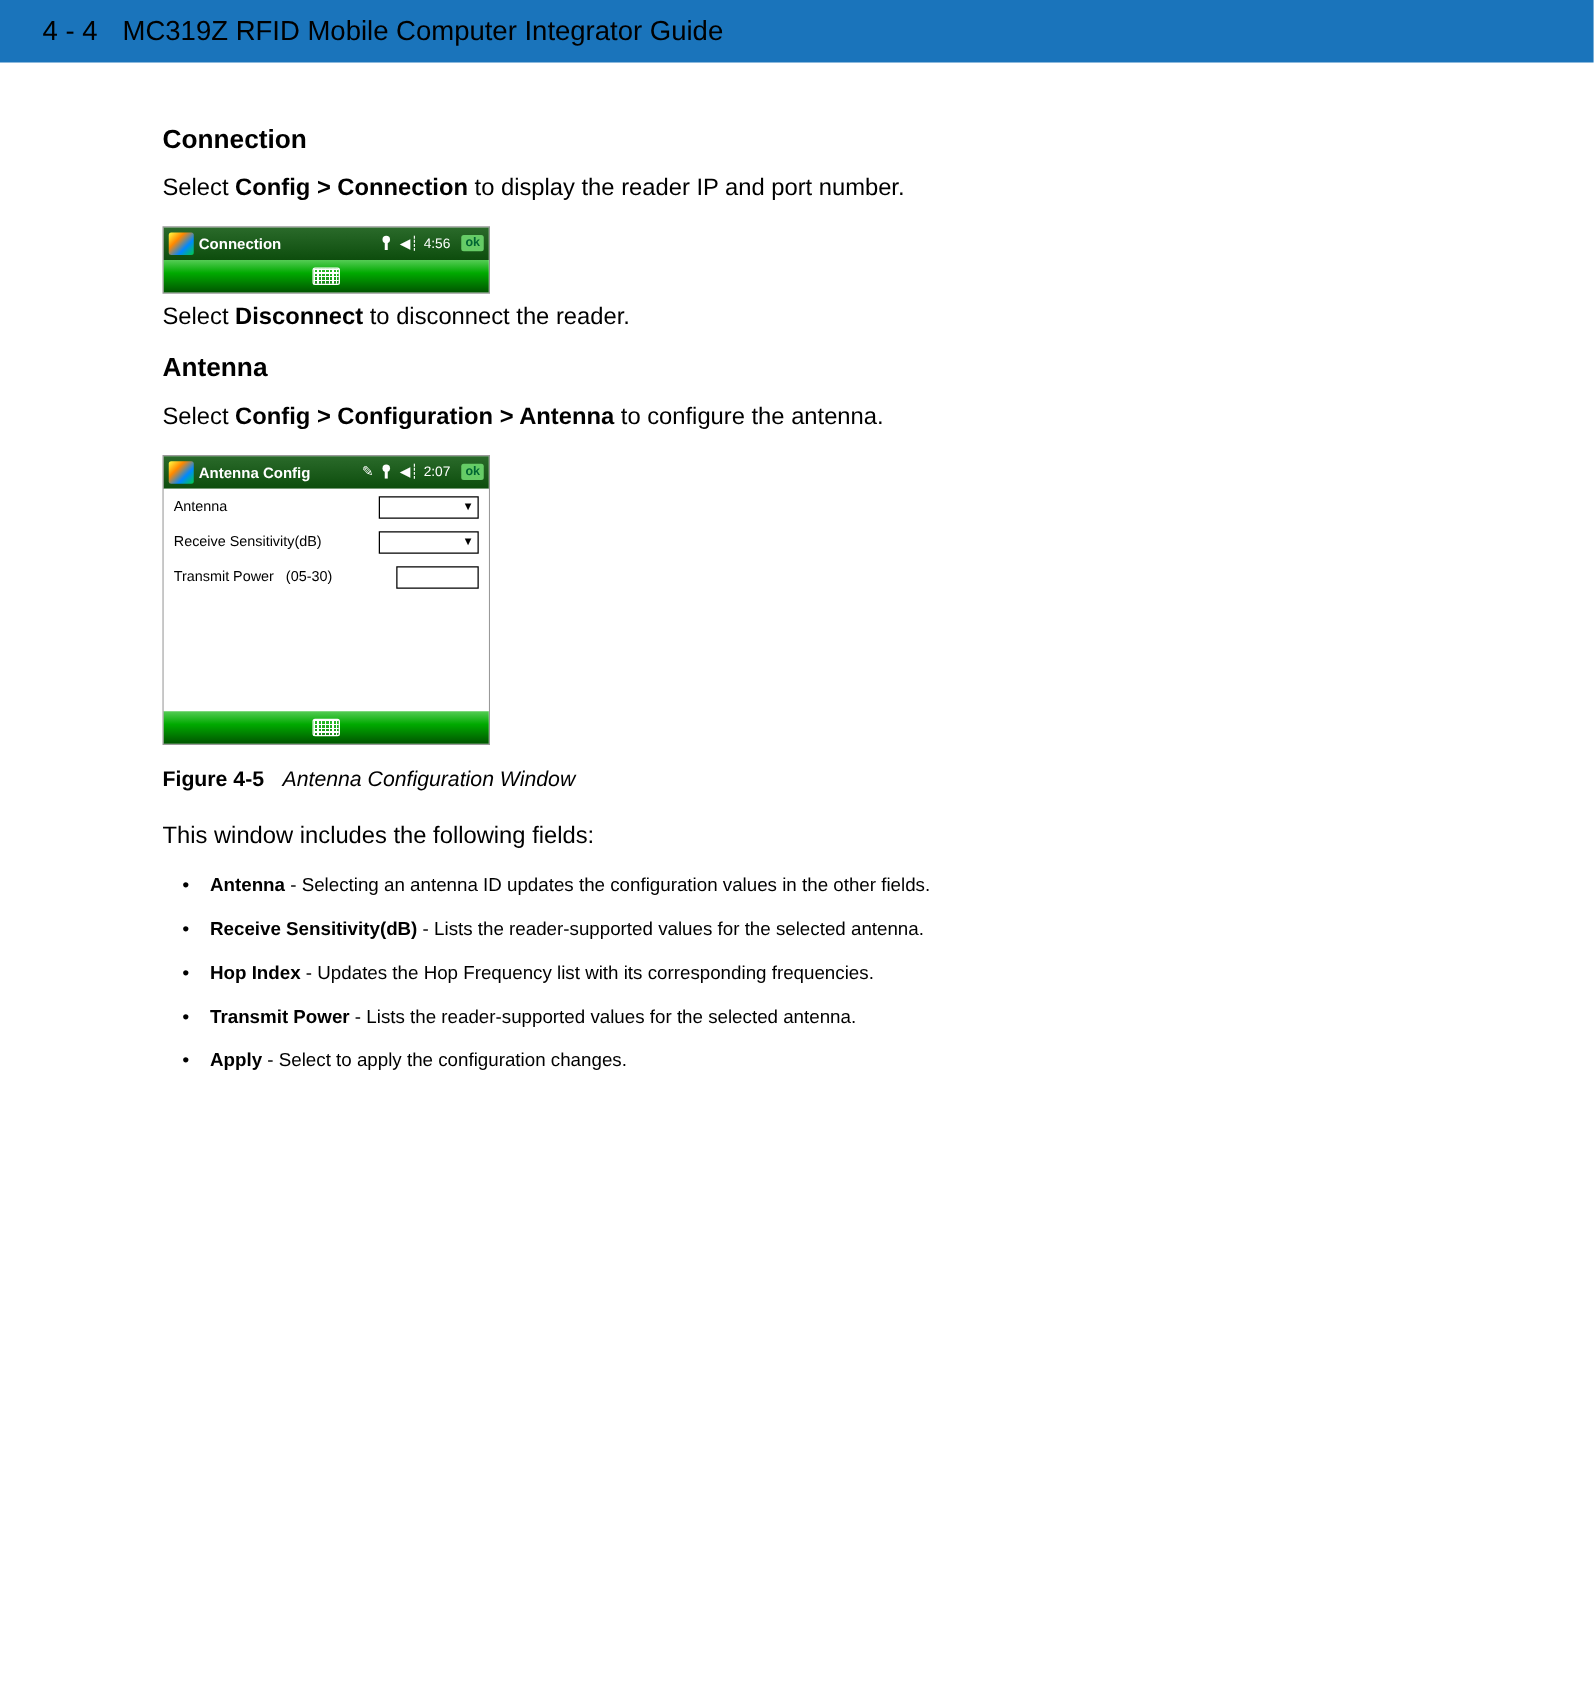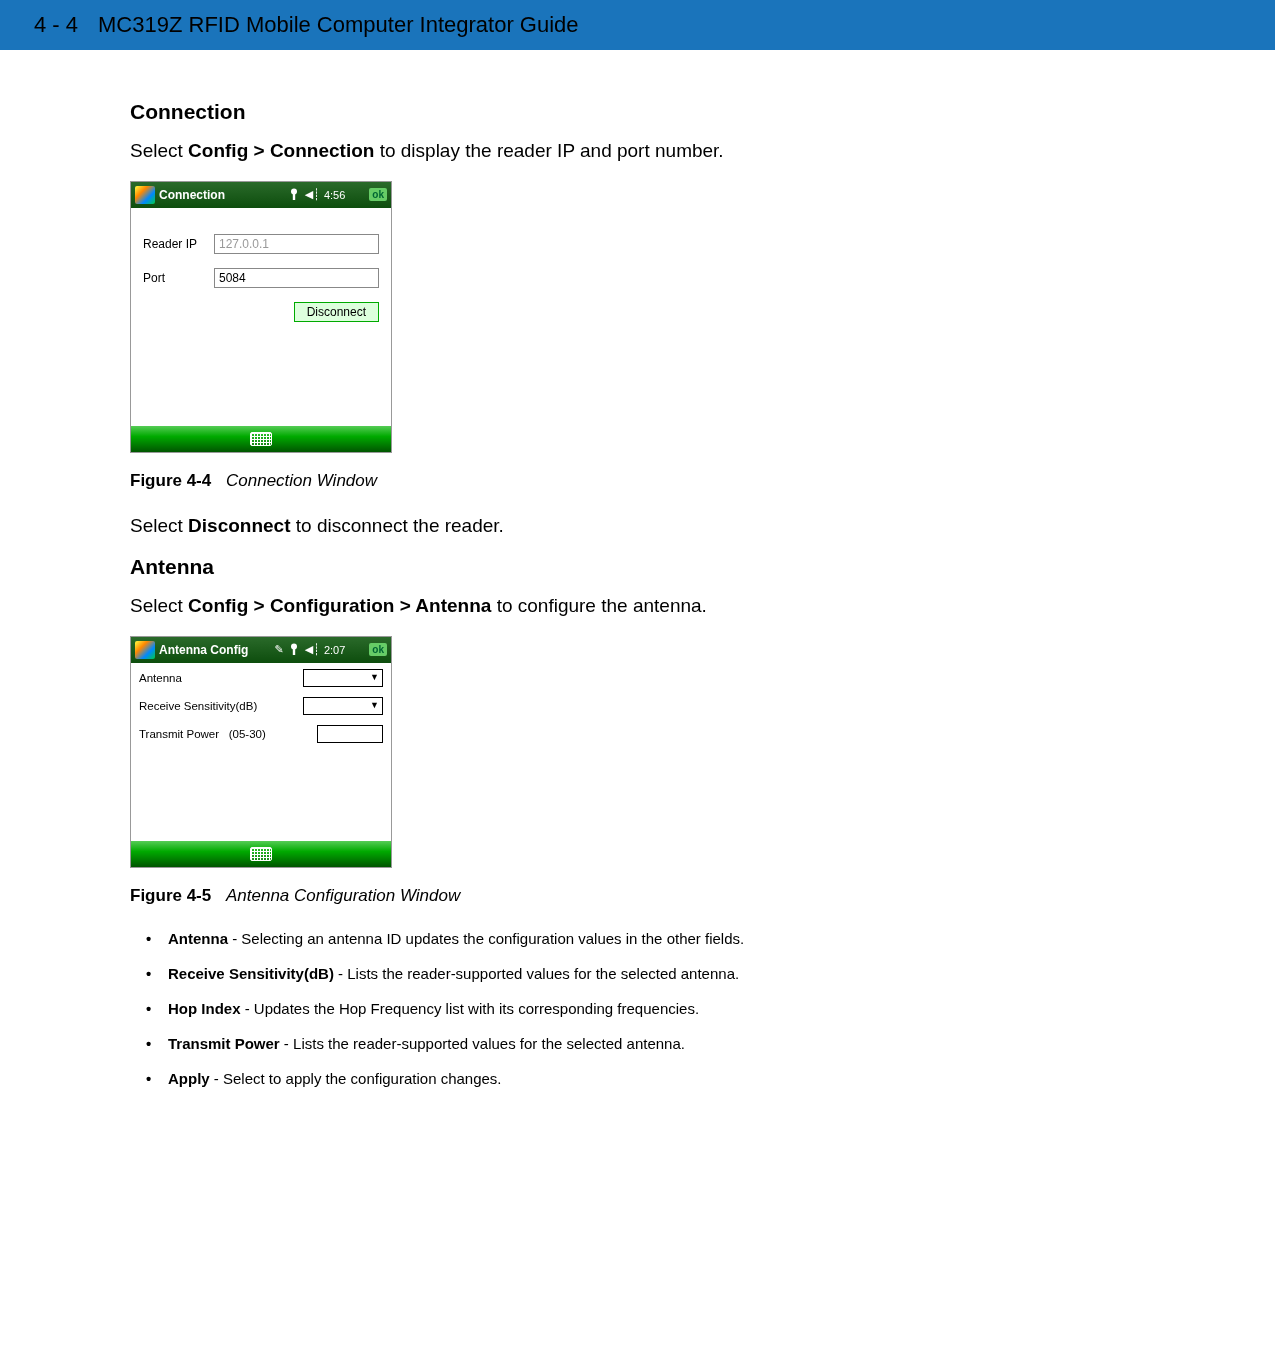--- a/index.html
+++ b/index.html
@@ -18,21 +18,21 @@
   ul.field-list li { font-size: 15px; margin: 14px 0; position: relative; line-height: 1.4; }
   ul.field-list li::before { content: "•"; position: absolute; left: -22px; font-weight: bold; }
 
   
   .wm-window { width: 262px; border: 1px solid #999; margin-bottom: 6px; }
   .wm-titlebar { height: 26px; background: linear-gradient(#2a6a2a, #0d4d0d); display: flex; align-items: center; color: #fff; font-size: 12px; padding: 0 4px; position: relative; }
   .wm-start { width: 20px; height: 18px; background: linear-gradient(135deg,#ff4,#f80,#08f,#0c4); border-radius: 2px; margin-right: 4px; }
   .wm-title { flex: 0 0 auto; margin-right: auto; font-weight: bold; }
   .wm-status { display: flex; align-items: center; gap: 4px; font-size: 11px; }
   .wm-status .icon { width: 13px; height: 13px; display: inline-block; }
-  .ok-btn { background: #6c6; color:#063; font-size:10px; font-weight:bold; padding:1px 3px; border-radius:2px; margin-left:20px;}
+  .ok-btn { background: #6c6; color:#063; font-size:10px; font-weight:bold; padding:1px 3px; border-radius:2px; margin-left:5px;}
   .wm-body { background: #fff; padding: 10px 12px; font-size: 12px; position: relative; }
   .wm-row { display: flex; align-items: center; margin-bottom: 14px; gap: 10px; }
   .wm-label { width: 65px; font-size: 12px; }
   .wm-input { border: 1px solid #888; height: 20px; padding: 0 4px; font-size: 12px; flex: 1; color: #999; background:#fff; }
   .wm-input.active { color: #000; }
   .wm-btn { border: 1px solid #0a0; background: #dfd; padding: 2px 12px; font-size: 12px; color: #000; }
   .wm-btn-row { text-align: right; margin-top: 12px; }
   .wm-bottom { height: 26px; background: linear-gradient(#5c5,#0a0 40%,#050); position: relative; }
   .wm-kbd { position: absolute; left: 50%; top:50%; transform: translate(-50%,-50%); width: 22px; height: 14px; border:1px solid #fff; border-radius:2px; background: repeating-linear-gradient(#fff,#fff 1px,transparent 1px,transparent 3px), repeating-linear-gradient(90deg,#fff,#fff 1px,transparent 1px,transparent 3px); background-color: rgba(255,255,255,0.1); }
   .wm-select { border:1px solid #000; height:18px; width:80px; position:relative; background:#fff;}
@@ -67,42 +67,25 @@
       <span class="wm-status">
         <span class="icon"><svg viewBox="0 0 10 10" width="12" height="12">
               <circle cx="5" cy="3" r="2.5" fill="#fff"></circle>
               <rect x="4" y="5" width="2" height="5" fill="#fff"></rect>
             </svg></span>
         <span style="color:#fff;font-size:11px;">◀┊</span>
         <span>4:56</span>
         <span class="ok-btn">ok</span>
       </span>
     </div>
-    <div class="wm-body conn-body">
-      <div class="wm-row">
-        <span class="wm-label">Reader IP</span>
-        <input class="wm-input" readonly="" value="127.0.0.1" style="">
-      </div>
-      <div class="wm-row">
-        <span class="wm-label">Port</span>
-        <input class="wm-input active" value="5084" style="">
-      </div>
-      <div class="wm-btn-row">
-        <button class="wm-btn">Disconnect</button>
-      </div>
-    </div>
     <div class="wm-bottom">
       <span class="wm-kbd"></span>
     </div>
   </div>
 
-  <div class="figure-caption">
-    <span class="fig-id">Figure 4-4</span>
-    <span class="fig-title">Connection Window</span>
-  </div>
 
   <div class="body-text">
     <span>Select </span><span class="bold">Disconnect</span><span> to disconnect the reader.</span>
   </div>
 
   <div class="section-title">Antenna</div>
   <div class="body-text">
     <span>Select </span><span class="bold">Config &gt; Configuration &gt; Antenna</span><span> to configure the antenna.</span>
   </div>
 
@@ -141,20 +124,21 @@
     <div class="wm-bottom">
       <span class="wm-kbd"></span>
     </div>
   </div>
 
   <div class="figure-caption">
     <span class="fig-id">Figure 4-5</span>
     <span class="fig-title">Antenna Configuration Window</span>
   </div>
 
+  <div class="body-text">This window includes the following fields:</div>
 
   <ul class="field-list">
     <li><span class="bold">Antenna</span><span> - Selecting an antenna ID updates the configuration values in the other fields.</span></li>
     <li><span class="bold">Receive Sensitivity(dB)</span><span> - Lists the reader-supported values for the selected antenna.</span></li>
     <li><span class="bold">Hop Index</span><span> - Updates the Hop Frequency list with its corresponding frequencies.</span></li>
     <li><span class="bold">Transmit Power</span><span> - Lists the reader-supported values for the selected antenna.</span></li>
     <li><span class="bold">Apply</span><span> - Select to apply the configuration changes.</span></li>
   </ul>
 
 </div>

